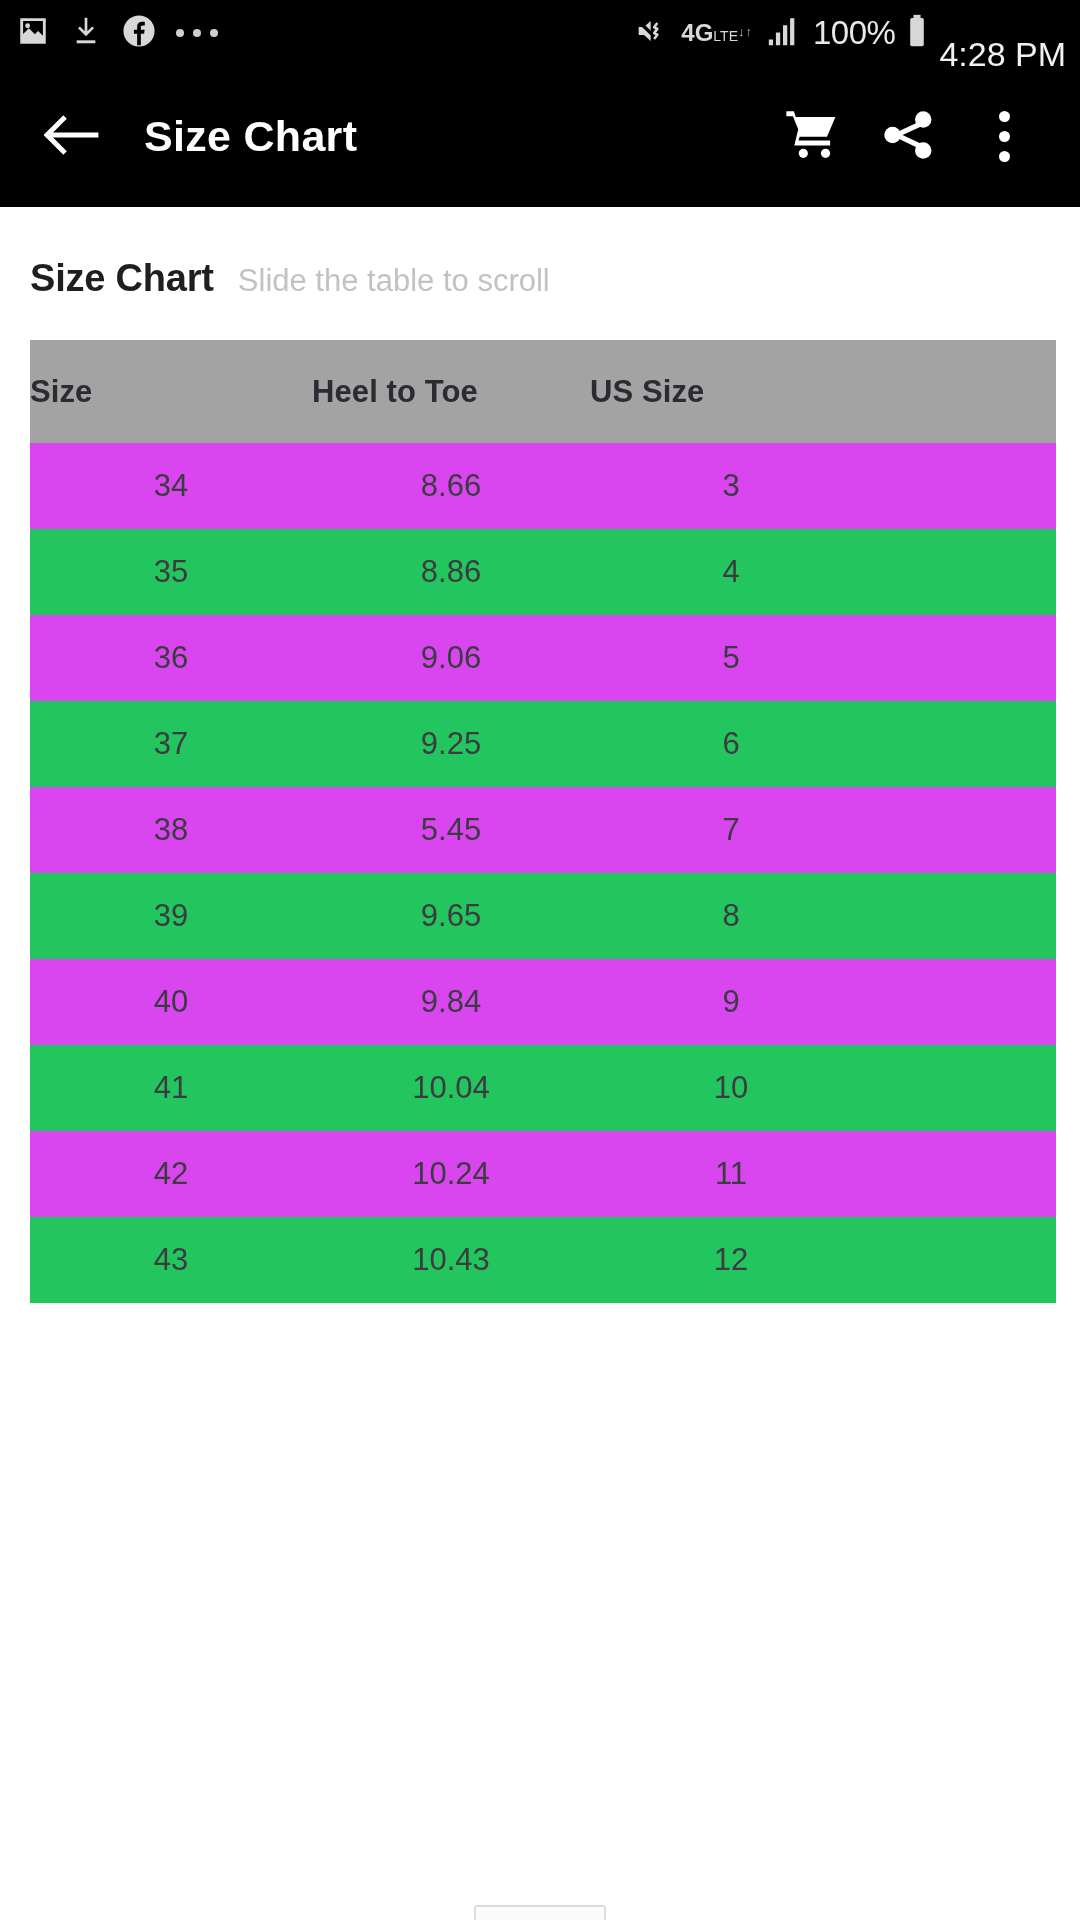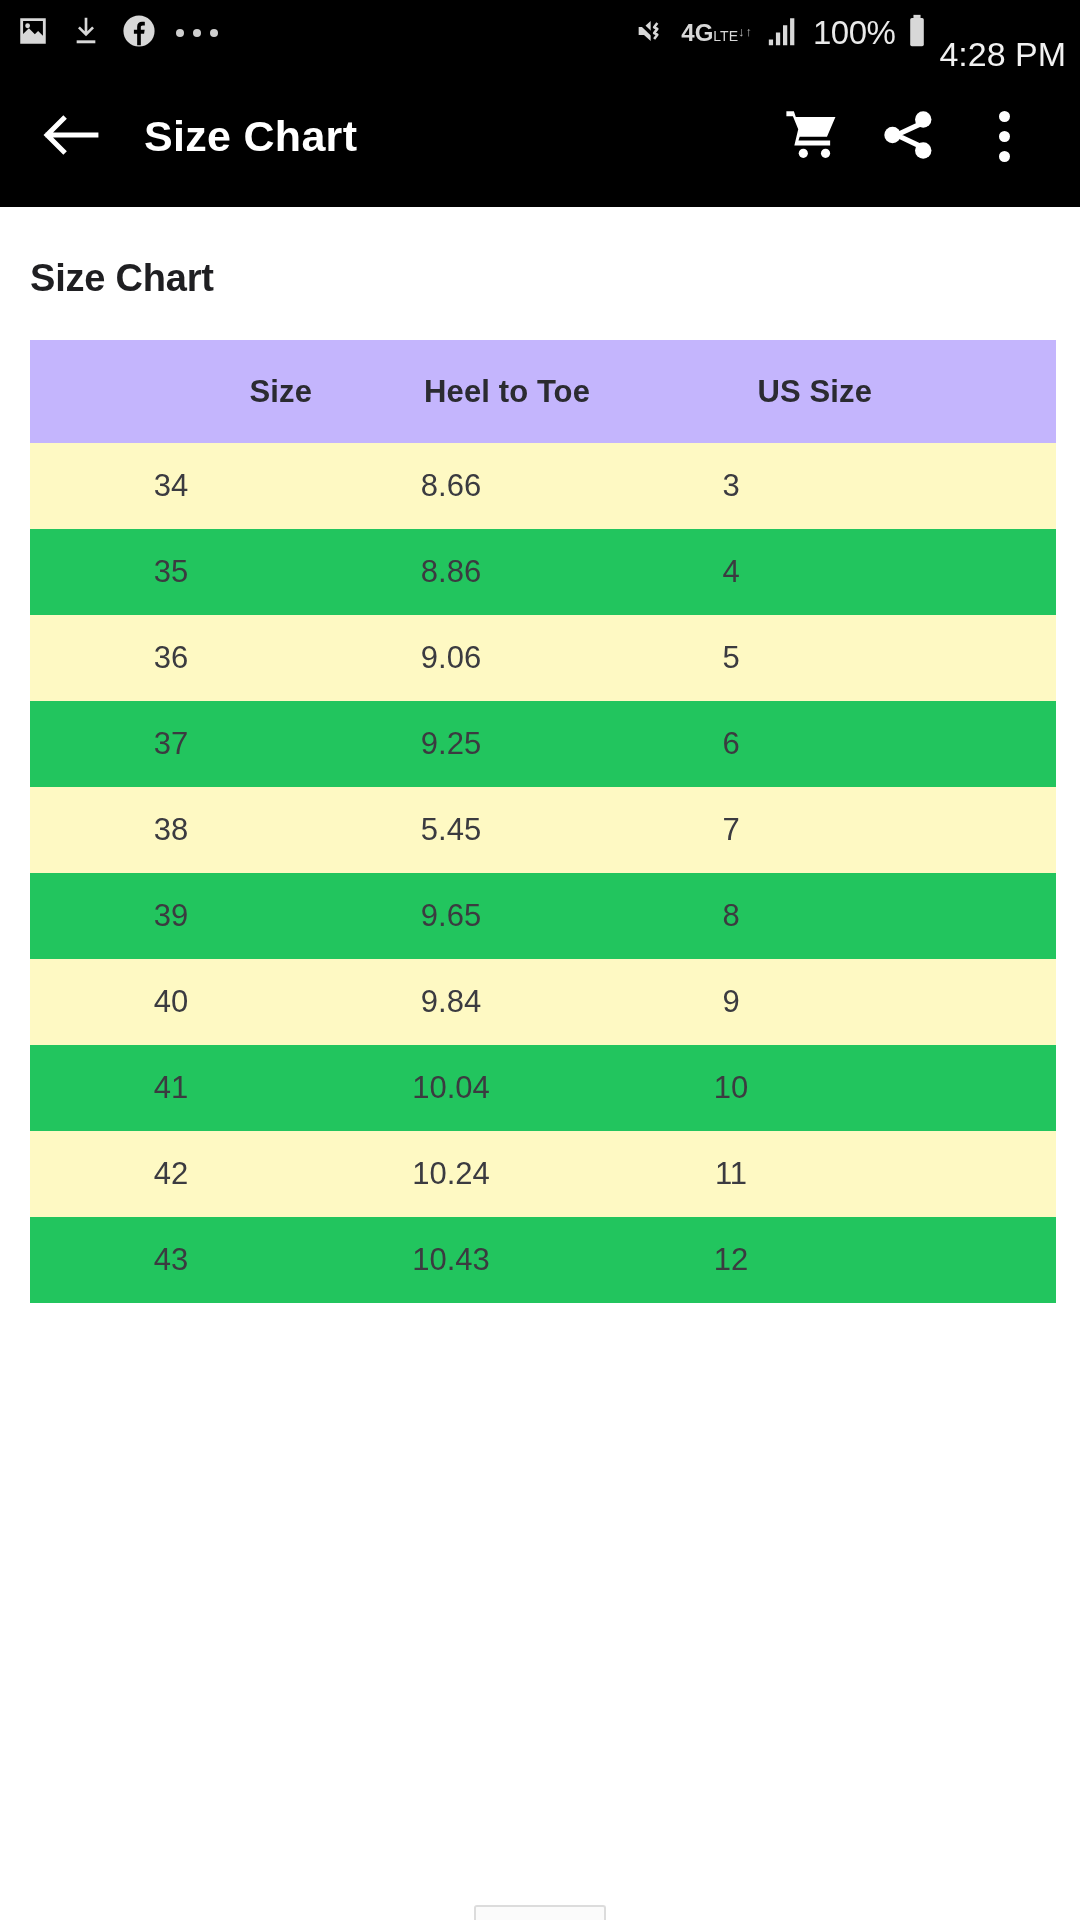--- a/index.html
+++ b/index.html
@@ -100,38 +100,38 @@
   table#size-table{
     border-collapse:collapse;
     width:1140px;
     table-layout:fixed;
   }
   #size-table col.c1{ width:282px; }
   #size-table col.c2{ width:278px; }
   #size-table col.c3{ width:282px; }
   #size-table col.c4{ width:298px; }
   #size-table th{
-    background:#c4b5fd;
+    background:#a3a3a3;
     font-size:31px;
     font-weight:bold;
     color:#2b2b31;
     height:103px;
     vertical-align:middle;
-    text-align:right;
+    text-align:left;
     letter-spacing:0.1px;
   }
   #size-table td{
     height:86px;
     text-align:center;
     vertical-align:middle;
     font-size:31px;
     color:#3b3b40;
     font-weight:normal;
   }
-  #size-table tbody tr.odd td{ background:#fef9c3; }
+  #size-table tbody tr.odd td{ background:#d946ef; }
   #size-table tbody tr.even td{ background:#22c55e; }
 
   
   #foot-diagram-wrap{
     margin-top:34px;
     display:flex;
     justify-content:center;
   }
   #foot-diagram{ display:block; }
 
@@ -245,20 +245,21 @@
         <i></i>
         <i></i>
       </span>
   </div>
 </div>
 
 <div id="content">
 
   <div id="section-header">
     <span id="section-title">Size Chart</span>
+    <span id="scroll-hint">Slide the table to scroll</span>
   </div>
 
   <div id="table-scroll">
     <table id="size-table">
       <colgroup>
           <col class="c1">
           <col class="c2">
           <col class="c3">
           <col class="c4">
         </colgroup>

